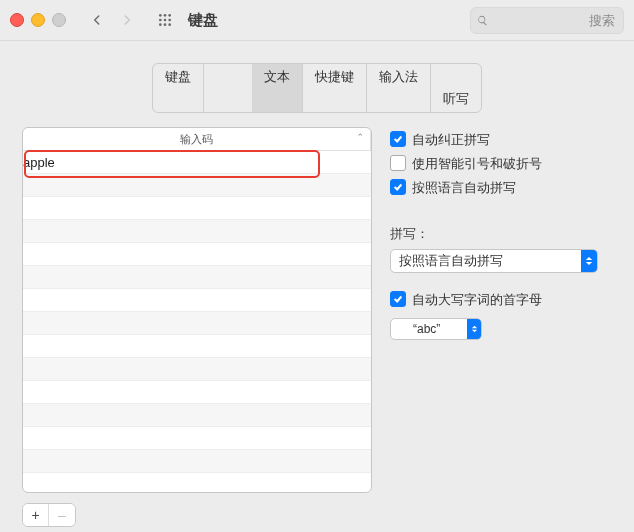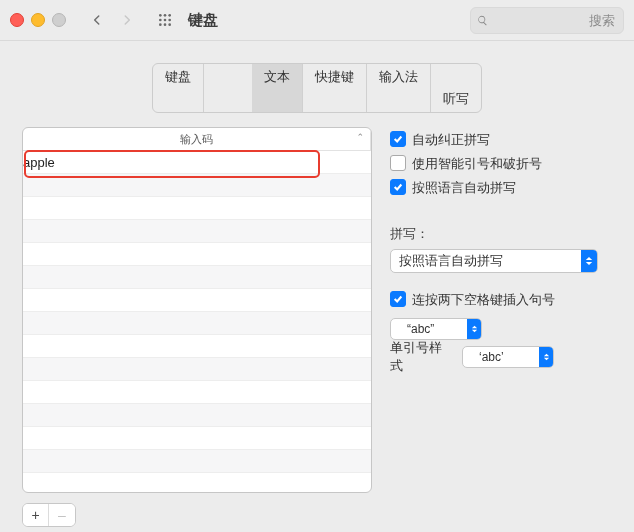--- a/index.html
+++ b/index.html
@@ -232,21 +232,21 @@
     height: 20px;
     display: flex;
     align-items: center;
     border: 1px solid #c7c7c7;
     border-radius: 5px;
     background: #fff;
     overflow: hidden;
   }
   .select-small .sel-text {
     flex: 1;
-    padding: 0 16px;
+    padding: 0 22px;
     font-size: 12px;
   }
   .select-small .stepper { width: 14px; }
   .select-small .stepper svg { width: 7px; height: 4px; }
   .gap8 { height: 18px; }
 </style>
 </head>
 <body>
 
 <div class="toolbar">
@@ -414,44 +414,30 @@
     </div>
 
     <div class="gap8"></div>
 
     <div class="check-row">
       <div id="cb-smartquotes" class="cbox checked">
           <svg viewBox="0 0 12 12">
             <path d="M2 6 L5 9 L10 3"></path>
           </svg>
         </div>
-      <span>连按两下空格键插入句号</span>
+      <span>自动大写字词的首字母</span>
     </div>
 
     <div class="form-row">
       <div class="select-small">
         <div class="sel-text">“abc”</div>
         <div class="stepper">
           <svg viewBox="0 0 10 6">
               <path d="M1 5 L5 1 L9 5 Z"></path>
             </svg>
           <svg viewBox="0 0 10 6">
               <path d="M1 1 L5 5 L9 1 Z"></path>
             </svg>
         </div>
       </div>
     </div>
-    <div class="form-row">
-      <span class="lbl">单引号样式</span>
-      <div class="select-small">
-        <div class="sel-text">‘abc’</div>
-        <div class="stepper">
-          <svg viewBox="0 0 10 6">
-              <path d="M1 5 L5 1 L9 5 Z"></path>
-            </svg>
-          <svg viewBox="0 0 10 6">
-              <path d="M1 1 L5 5 L9 1 Z"></path>
-            </svg>
-        </div>
-      </div>
-    </div>
   </div>
 </div>
 
 </body></html>

